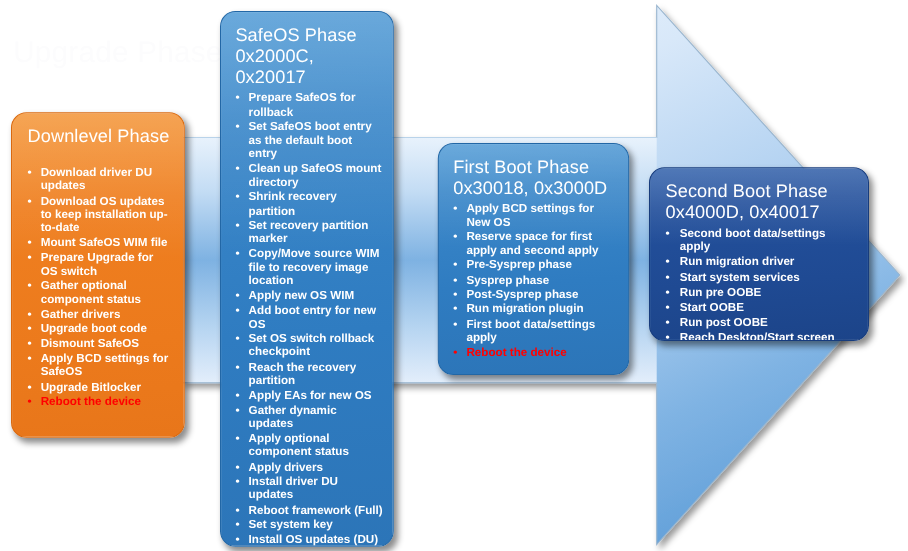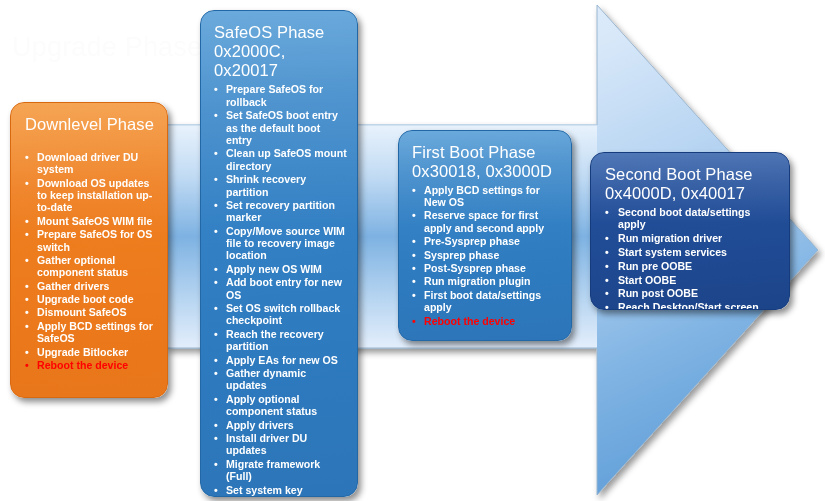--- a/index.html
+++ b/index.html
@@ -151,33 +151,33 @@
   <div class="box" id="box-downlevel">
     <div class="inner">
       <div class="gloss"></div>
       <h2>
         <span>Downlevel Phase</span>
         <span class="codes"></span>
       </h2>
       <ul>
           <li>
             <span class="bullet">•</span>
-            <span class="txt">Download driver DU system</span>
+            <span class="txt">Download driver DU updates</span>
           </li>
           <li>
             <span class="bullet">•</span>
             <span class="txt">Download OS updates to keep installation up-to-date</span>
           </li>
           <li>
             <span class="bullet">•</span>
             <span class="txt">Mount SafeOS WIM file</span>
           </li>
           <li>
             <span class="bullet">•</span>
-            <span class="txt">Prepare SafeOS for OS switch</span>
+            <span class="txt">Prepare Upgrade for OS switch</span>
           </li>
           <li>
             <span class="bullet">•</span>
             <span class="txt">Gather optional component status</span>
           </li>
           <li>
             <span class="bullet">•</span>
             <span class="txt">Gather drivers</span>
           </li>
           <li>
@@ -267,21 +267,21 @@
           <li>
             <span class="bullet">•</span>
             <span class="txt">Apply drivers</span>
           </li>
           <li>
             <span class="bullet">•</span>
             <span class="txt">Install driver DU updates</span>
           </li>
           <li>
             <span class="bullet">•</span>
-            <span class="txt">Migrate framework (Full)</span>
+            <span class="txt">Reboot framework (Full)</span>
           </li>
           <li>
             <span class="bullet">•</span>
             <span class="txt">Set system key</span>
           </li>
           <li>
             <span class="bullet">•</span>
             <span class="txt">Install OS updates (DU)</span>
           </li>
         </ul>

